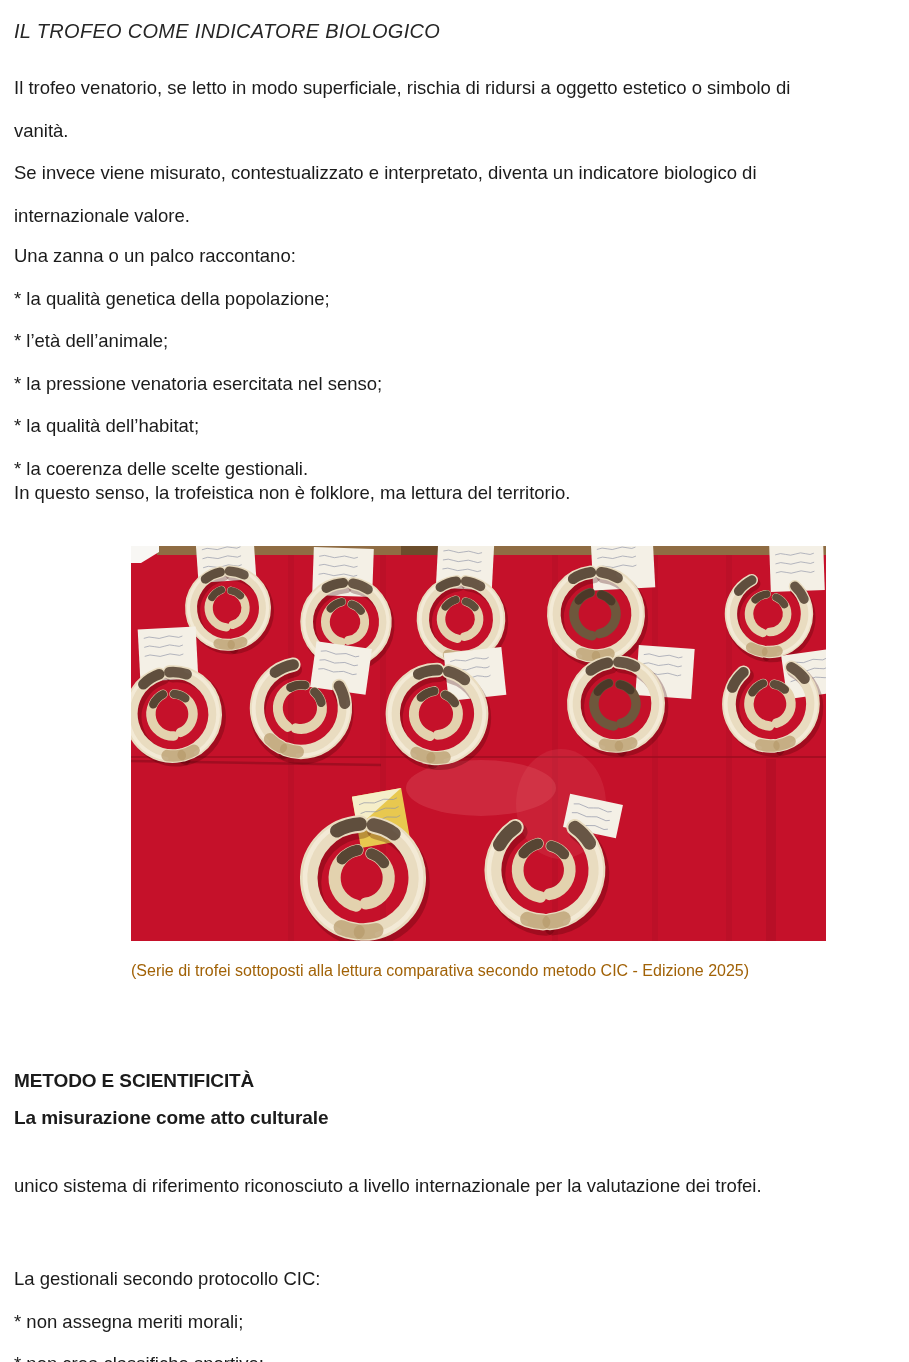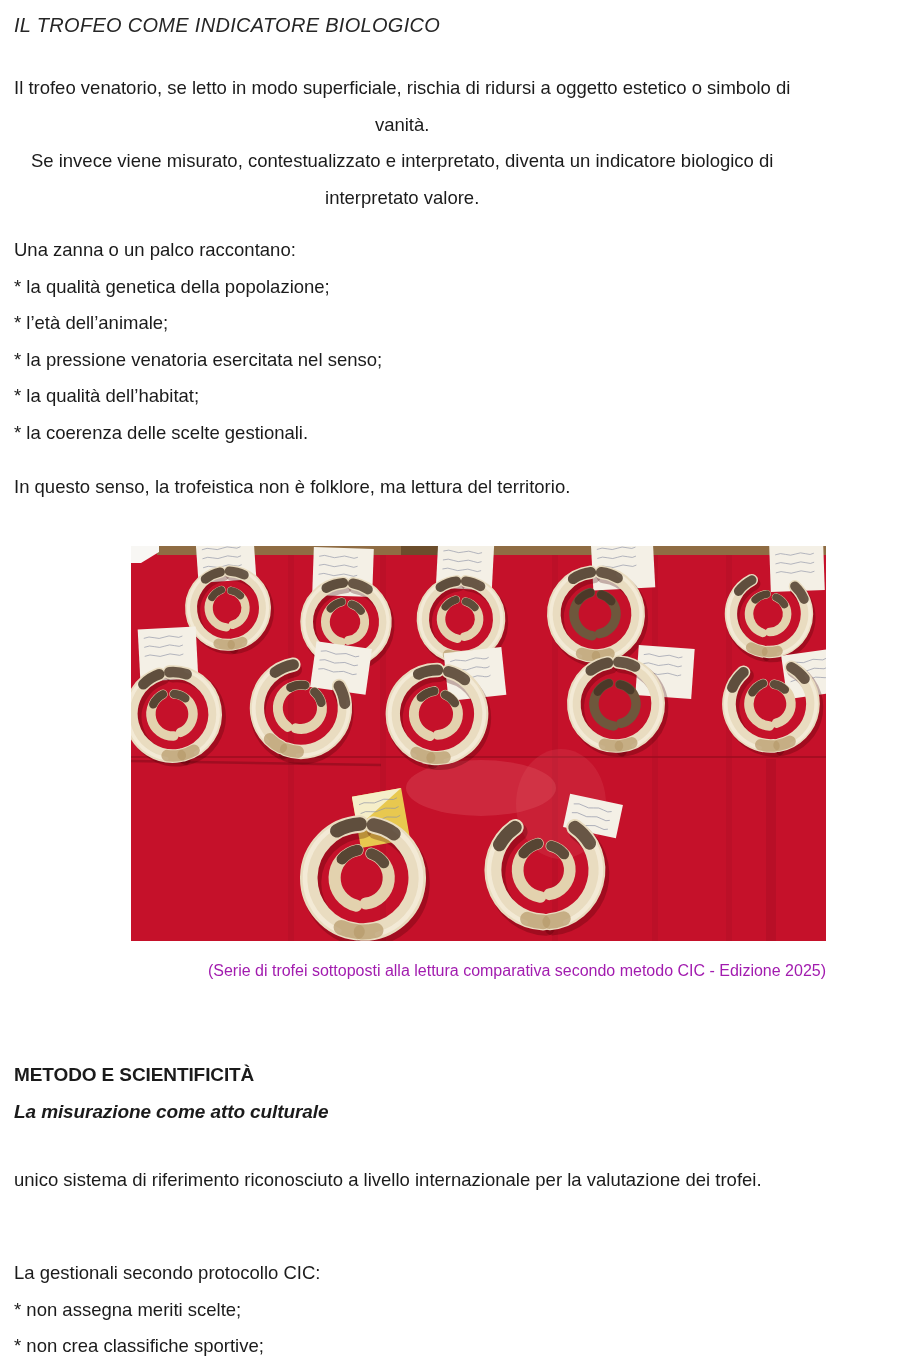--- a/index.html
+++ b/index.html
@@ -2,46 +2,46 @@
 <html><head>
 <meta charset="utf-8">
 <style>
   html,body{margin:0;padding:0;background:#ffffff;}
   .doc{
     position:relative;width:909px;height:1362px;overflow:hidden;
     background:#ffffff;
     font-family:"Liberation Sans","DejaVu Sans",sans-serif;
     color:#1b1b1b;
   }
-  .line{white-space:nowrap;font-size:18.5px;line-height:36.5px;}
+  .line{white-space:nowrap;font-size:18.5px;line-height:36.5px;margin-top:6px;}
   .abs{position:absolute;left:14px;}
   .title{top:7px;font-style:italic;font-size:20px;letter-spacing:.3px;color:#262626;}
-  .intro{top:70px;text-align:center;}
+  .intro{top:64px;}
   .list1{top:232px;}
   .note{top:469px;}
   .photo{position:absolute;top:546px;left:131px;width:695px;height:395px;display:block;}
-  .caption{position:absolute;top:959px;left:131px;width:695px;text-align:right;
-           font-size:16px;line-height:24px;color:#a21caf;white-space:nowrap;}
+  .caption{position:absolute;top:959px;left:131px;width:695px;text-align:left;
+           font-size:16px;line-height:24px;color:#a16207;white-space:nowrap;}
   .h1{top:1057px;font-weight:700;font-size:19px;letter-spacing:-.1px;}
-  .h2{top:1094px;font-weight:700;font-size:19px;letter-spacing:-.1px;font-style:italic;}
+  .h2{top:1094px;font-weight:700;font-size:19px;letter-spacing:-.1px;}
   .para2{top:1162px;}
   .list2{top:1255px;}
 </style>
 </head>
 <body>
 
 <div class="doc">
 
   <div class="line abs title">IL TROFEO COME INDICATORE BIOLOGICO</div>
 
   <div class="abs intro">
     <div class="line">Il trofeo venatorio, se letto in modo superficiale, rischia di ridursi a oggetto estetico o simbolo di</div>
     <div class="line">vanità.</div>
     <div class="line">Se invece viene misurato, contestualizzato e interpretato, diventa un indicatore biologico di</div>
-    <div class="line">interpretato valore.</div>
+    <div class="line">internazionale valore.</div>
   </div>
 
   <div class="abs list1">
     <div class="line">Una zanna o un palco raccontano:</div>
     <div class="line">* la qualità genetica della popolazione;</div>
     <div class="line">* l’età dell’animale;</div>
     <div class="line">* la pressione venatoria esercitata nel senso;</div>
     <div class="line">* la qualità dell’habitat;</div>
     <div class="line">* la coerenza delle scelte gestionali.</div>
   </div>
@@ -366,17 +366,17 @@
 
   <div class="line abs h1">METODO E SCIENTIFICITÀ</div>
   <div class="line abs h2">La misurazione come atto culturale</div>
 
   <div class="abs para2">
     <div class="line">unico sistema di riferimento riconosciuto a livello internazionale per la valutazione dei trofei.</div>
   </div>
 
   <div class="abs list2">
     <div class="line">La gestionali secondo protocollo CIC:</div>
-    <div class="line">* non assegna meriti scelte;</div>
+    <div class="line">* non assegna meriti morali;</div>
     <div class="line">* non crea classifiche sportive;</div>
   </div>
 
 </div>
 
 </body></html>

